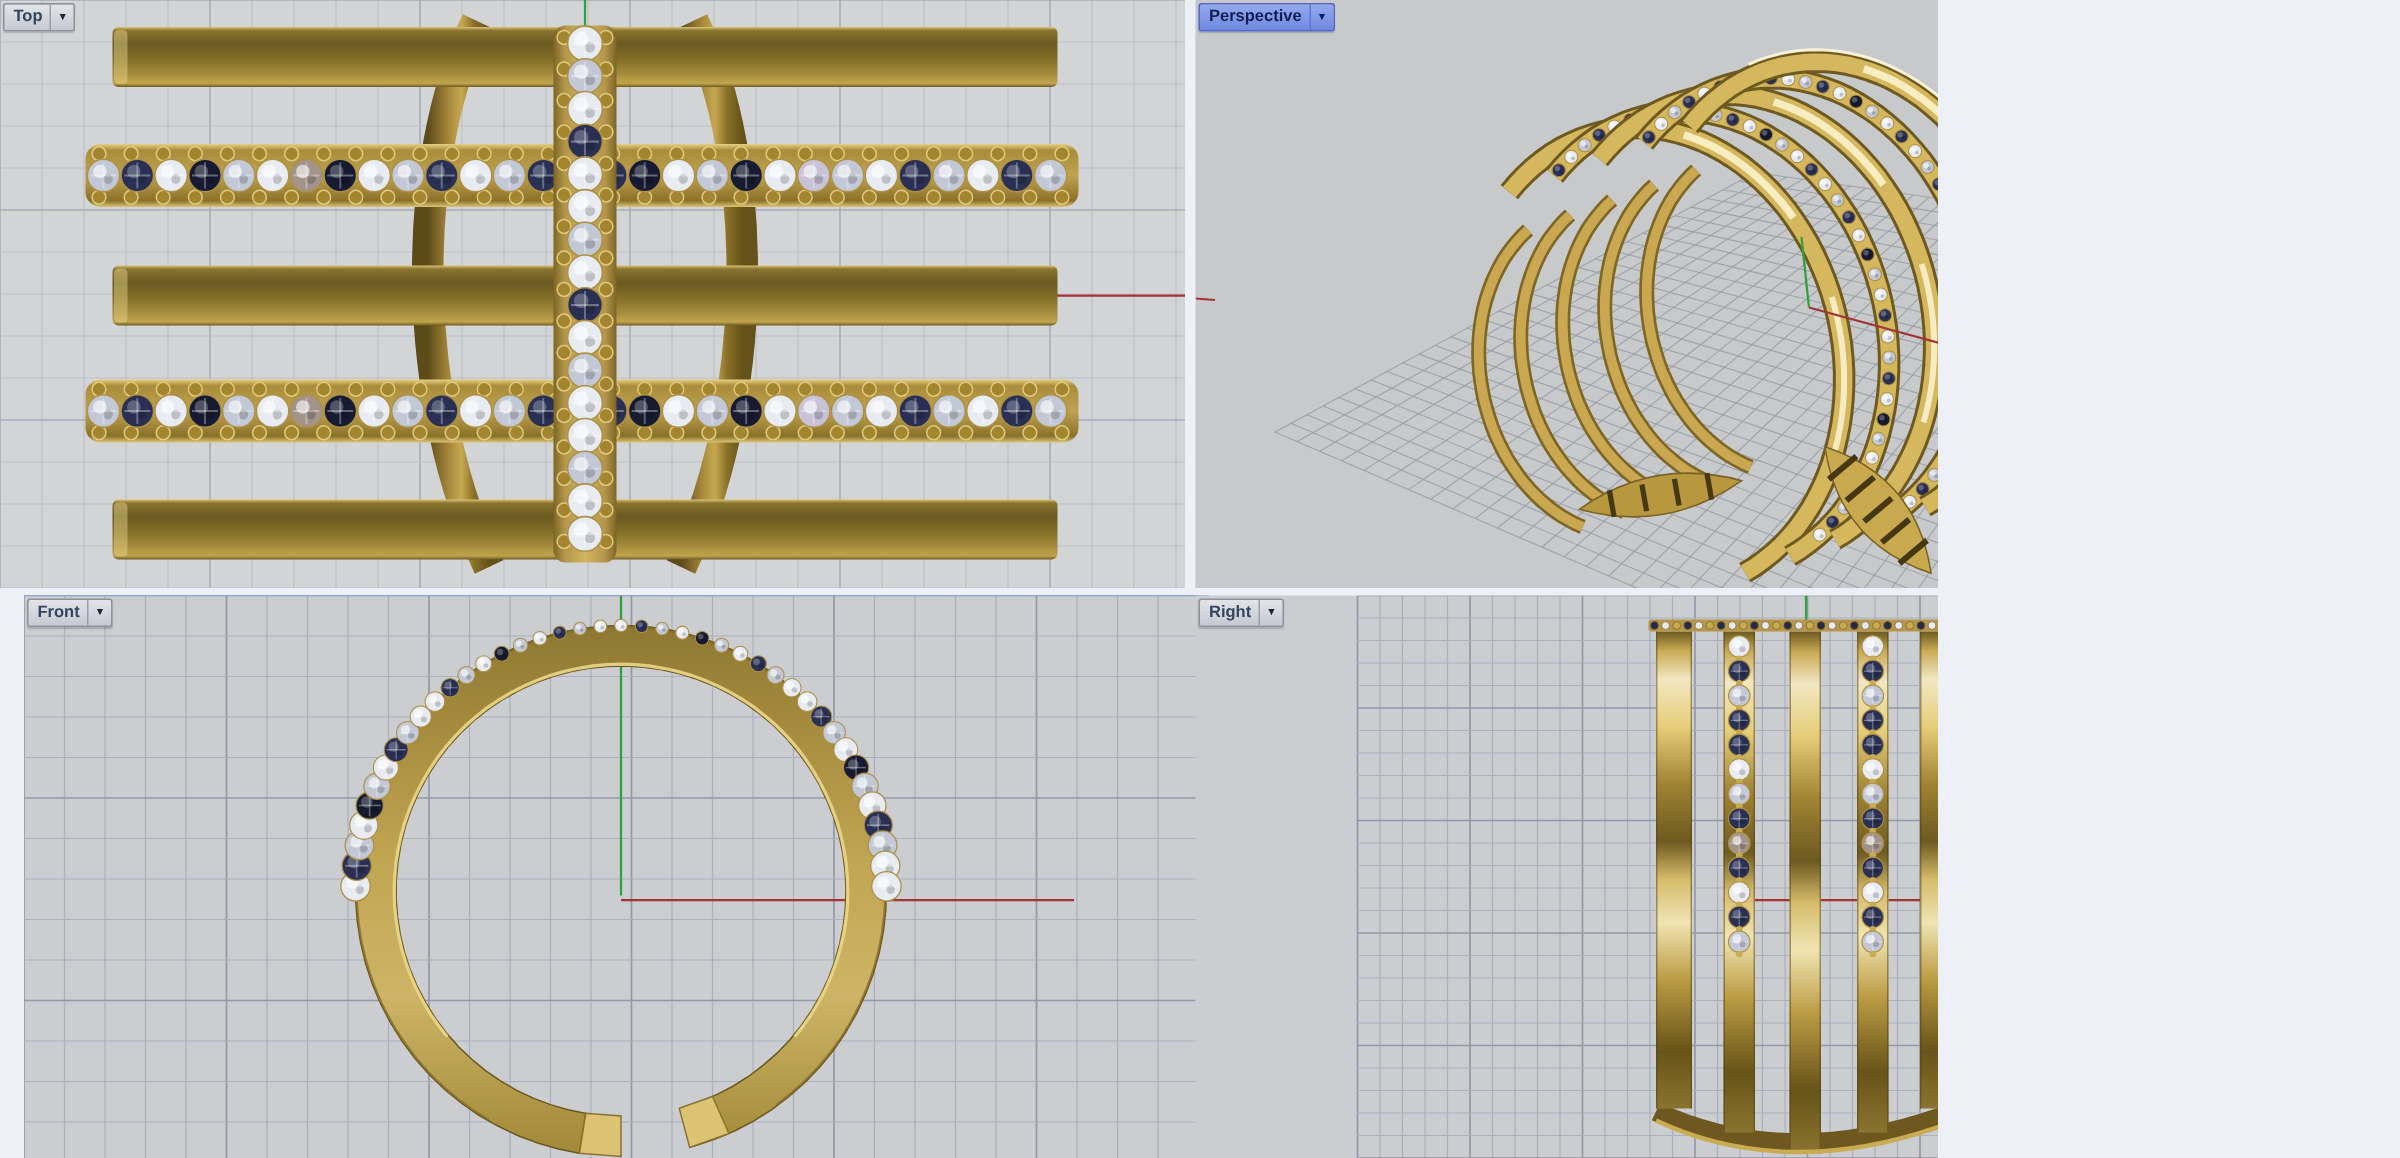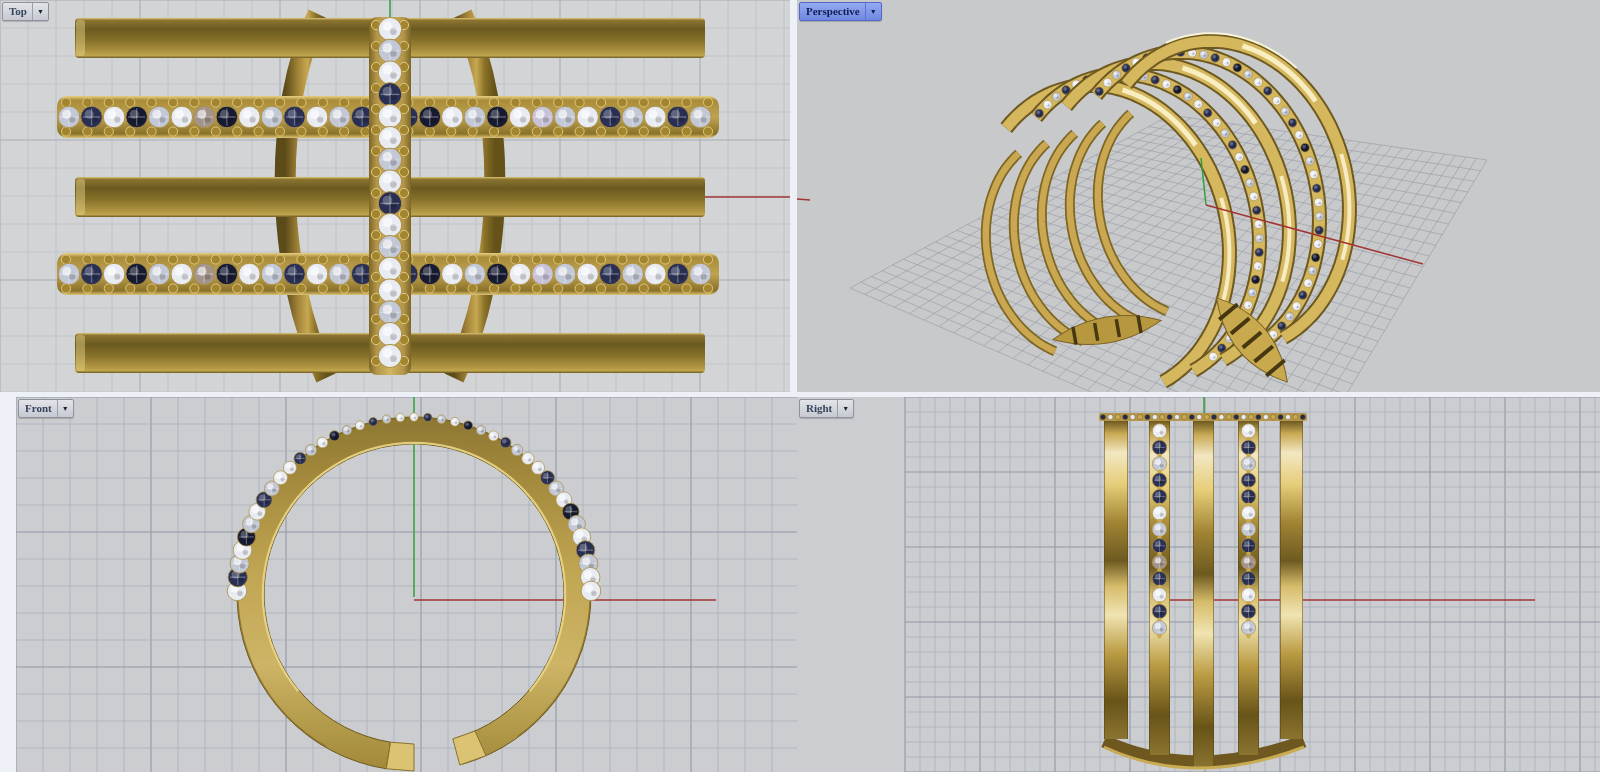--- a/index.html
+++ b/index.html
@@ -1,17 +1,17 @@
 <!DOCTYPE html>
 <html><head>
 <meta charset="utf-8">
 <style>
   html,body{margin:0;padding:0;background:#eef0f8;}
-  .stage{position:relative;width:1600px;height:772px;background:#eef0f8;overflow:hidden;
-         font-family:Liberation Serif, serif;}
+  .stage{position:relative;width:1292px;height:772px;background:#eef0f8;overflow:hidden;
+         font-family:Liberation Sans, sans-serif;}
   .viewport{position:absolute;overflow:hidden;}
   .viewport svg{display:block;}
   .vp-top   {left:0;   top:0;   width:790px;height:392px;background:#d3d4d6;}
   .vp-persp {left:797px;top:0;  width:803px;height:392px;background:#c8c9cb;text-align:right;}
   .vp-front {left:16px;   top:397px;width:790px;height:375px;background:#1d4ed8;}
   .vp-right {left:797px;top:397px;width:803px;height:375px;background:#cbcdd0;}
   .vplabel{position:absolute;top:2px;left:2px;display:flex;align-items:stretch;height:17px;
            background:linear-gradient(#e2e4e9,#c6c9d1);border:1px solid #8d929c;border-radius:2px;
            font-size:11px;font-weight:bold;color:#36455e;box-shadow:0 1px 1px rgba(0,0,0,.18);
            cursor:default;user-select:none;}

